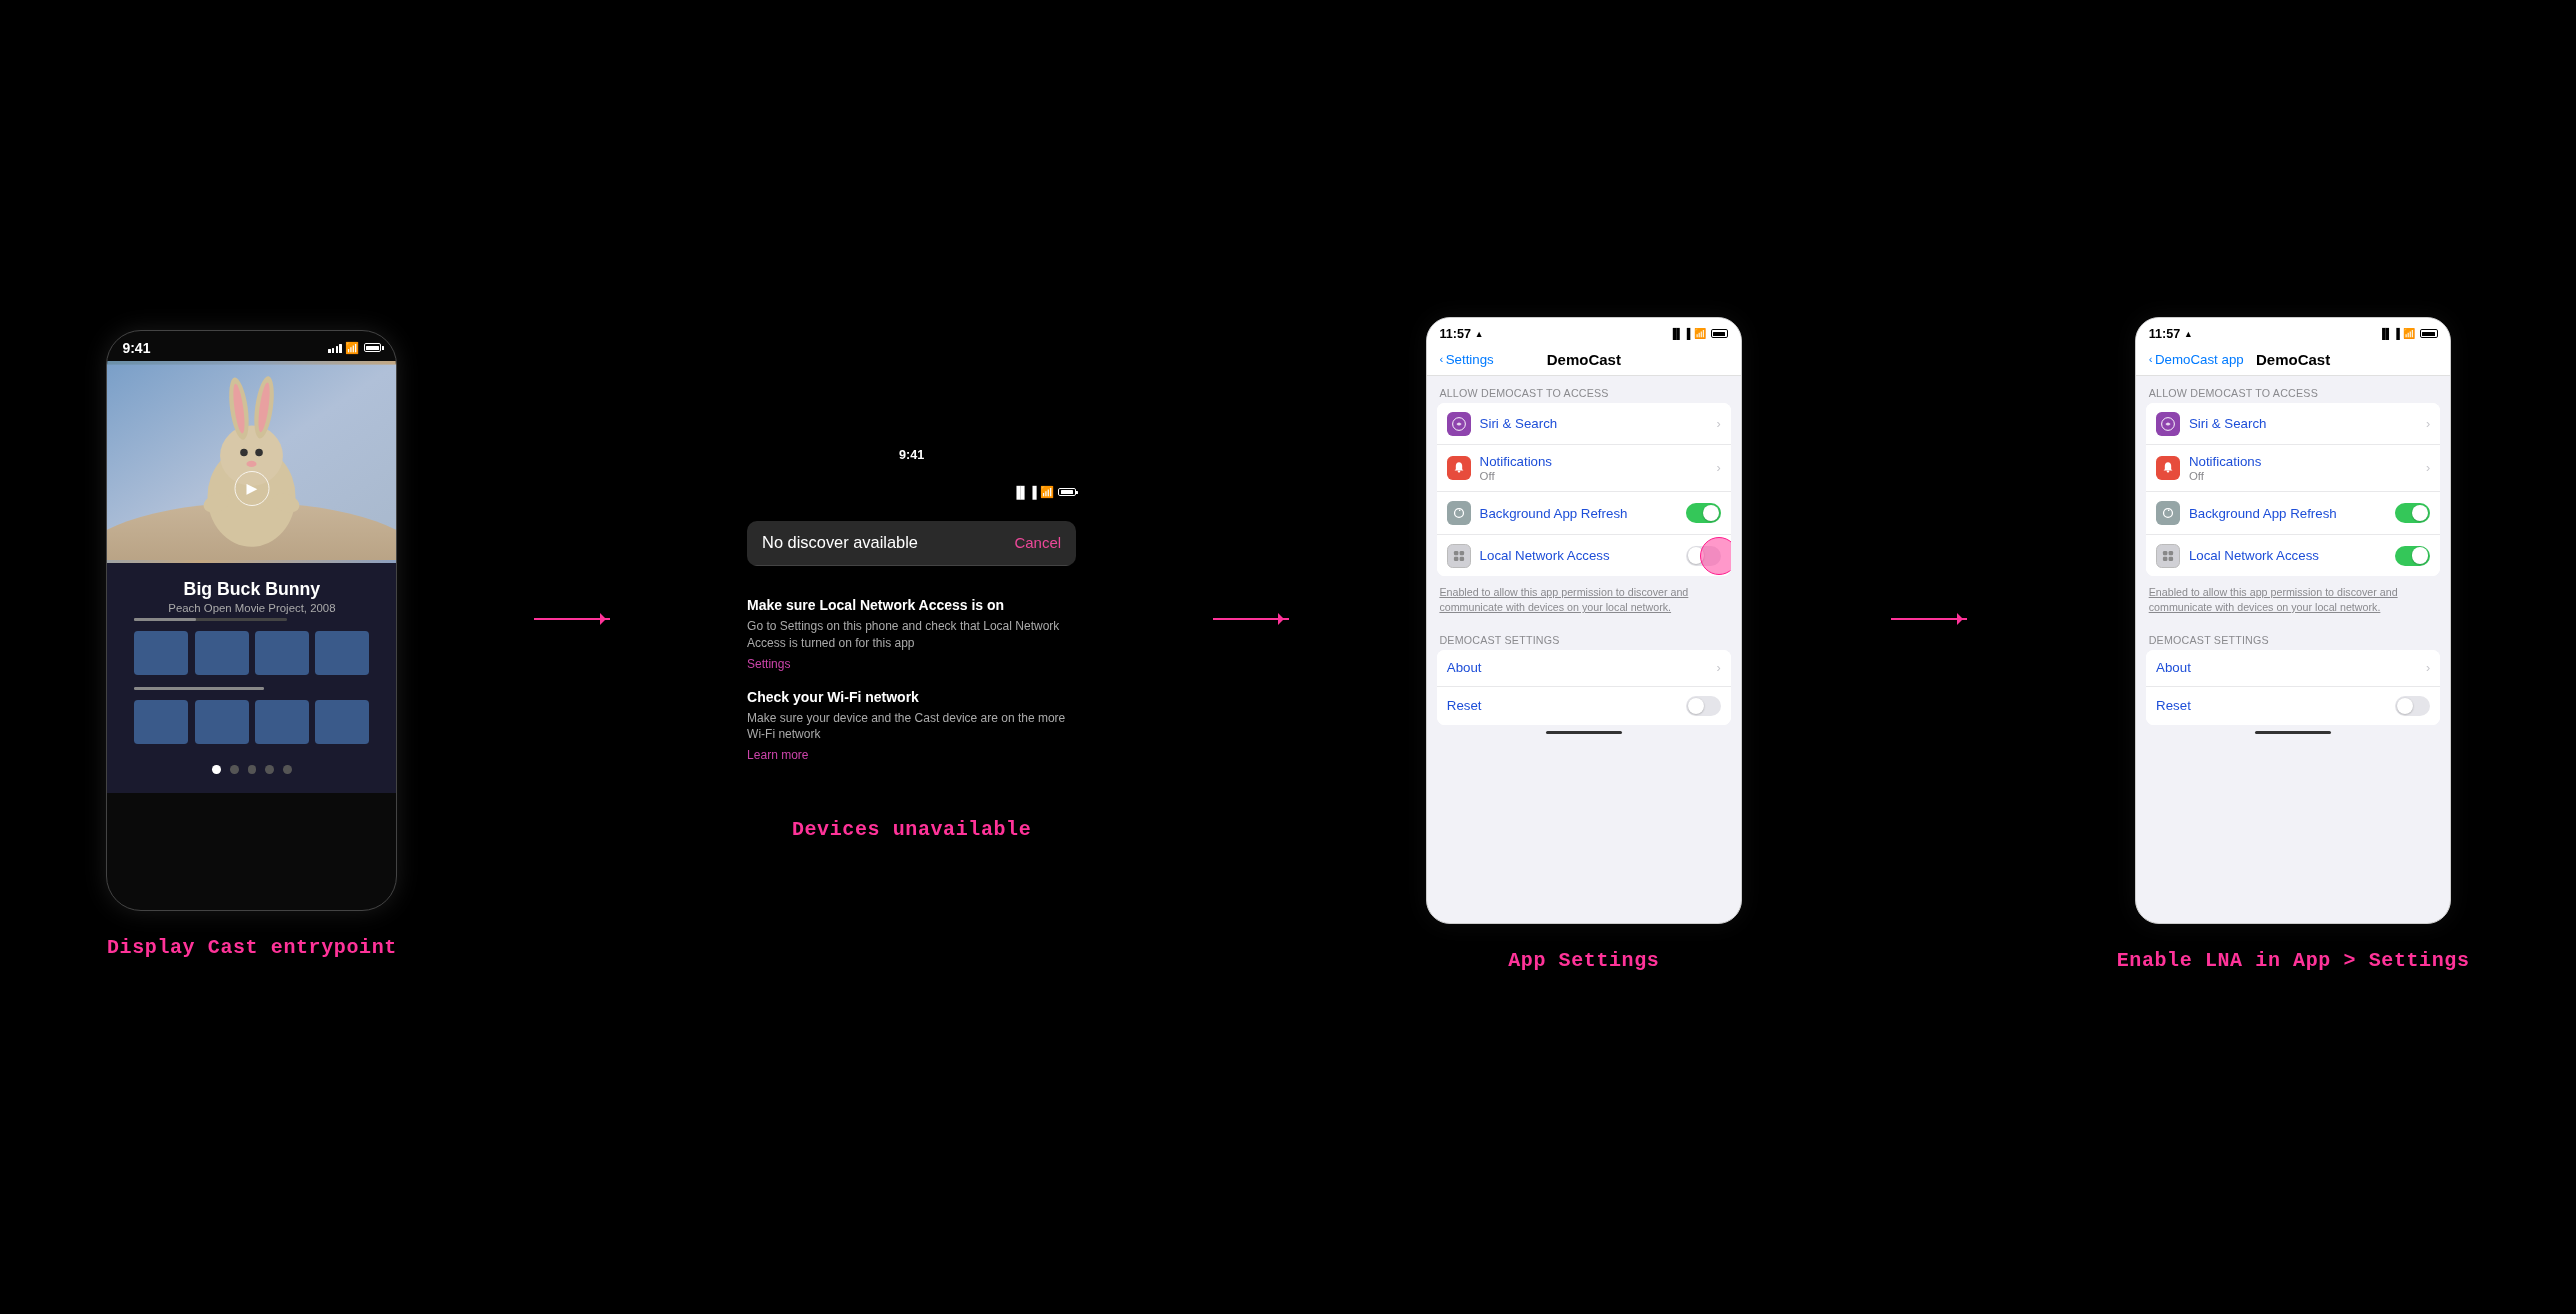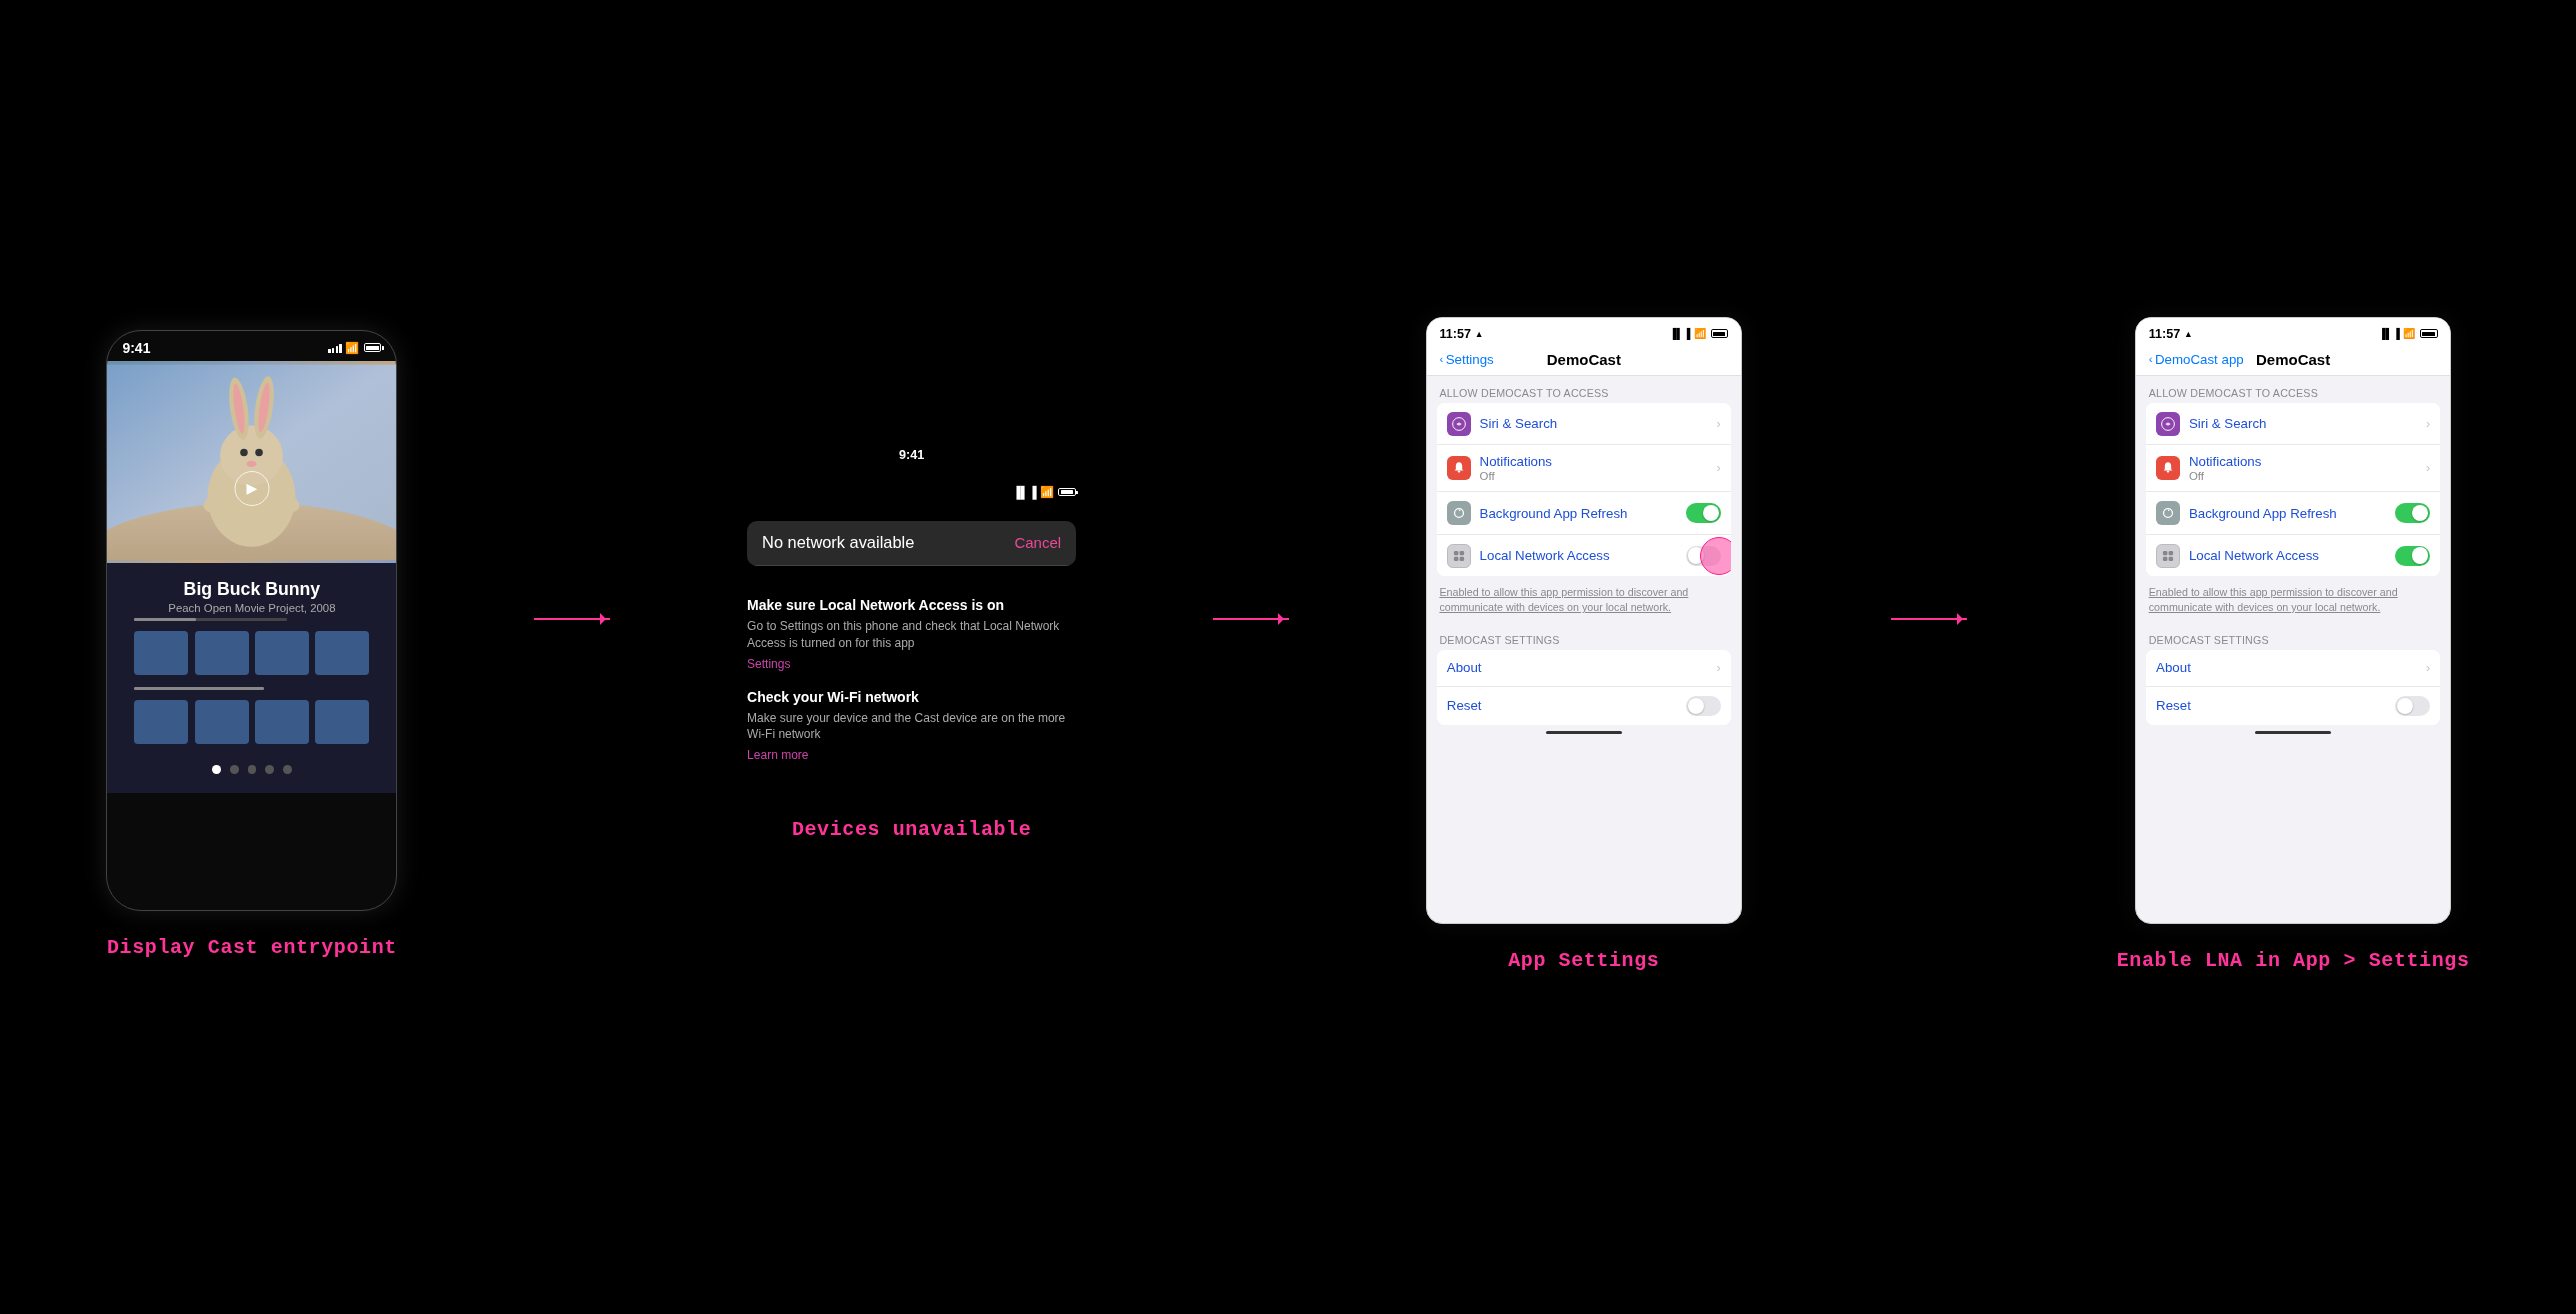--- a/index.html
+++ b/index.html
@@ -249,21 +249,21 @@
     .troubleshoot-link {
       color: #cc44aa;
       font-size: 12px;
     }
 
     
     .settings-phone {
       width: 316px;
       height: 607px;
       background: #f2f2f7;
-      border-radius: 16px;
+      border-radius: 24px;
       border: 1.9px solid #ccc;
       overflow: hidden;
       box-shadow: 0 0 25px rgba(255,255,255,0.05);
     }
     .settings-status-bar {
       background: #fff;
       padding: 8.8px 12.6px 5px;
       display: flex;
       justify-content: space-between;
       align-items: center;
@@ -599,21 +599,21 @@
       <span>▐▌▐</span>
       <span>📶</span>
       <span class="battery-icon">
           <span class="battery-fill"></span>
         </span>
     </div>
   </div>
 
   <div class="no-devices-panel">
     <div class="no-devices-header">
-      <span class="no-devices-label">No network available</span>
+      <span class="no-devices-label">No discover available</span>
       <span class="cancel-btn">Cancel</span>
     </div>
   </div>
 
   <div class="troubleshoot-area" style="width:329px; padding: 12.6px 0;">
     <div class="troubleshoot-section">
       <div class="troubleshoot-title">Make sure Local Network Access is on</div>
       <div class="troubleshoot-text">Go to Settings on this phone and check that Local Network Access is turned on for this app</div>
       <div class="troubleshoot-link">Settings</div>
     </div>

